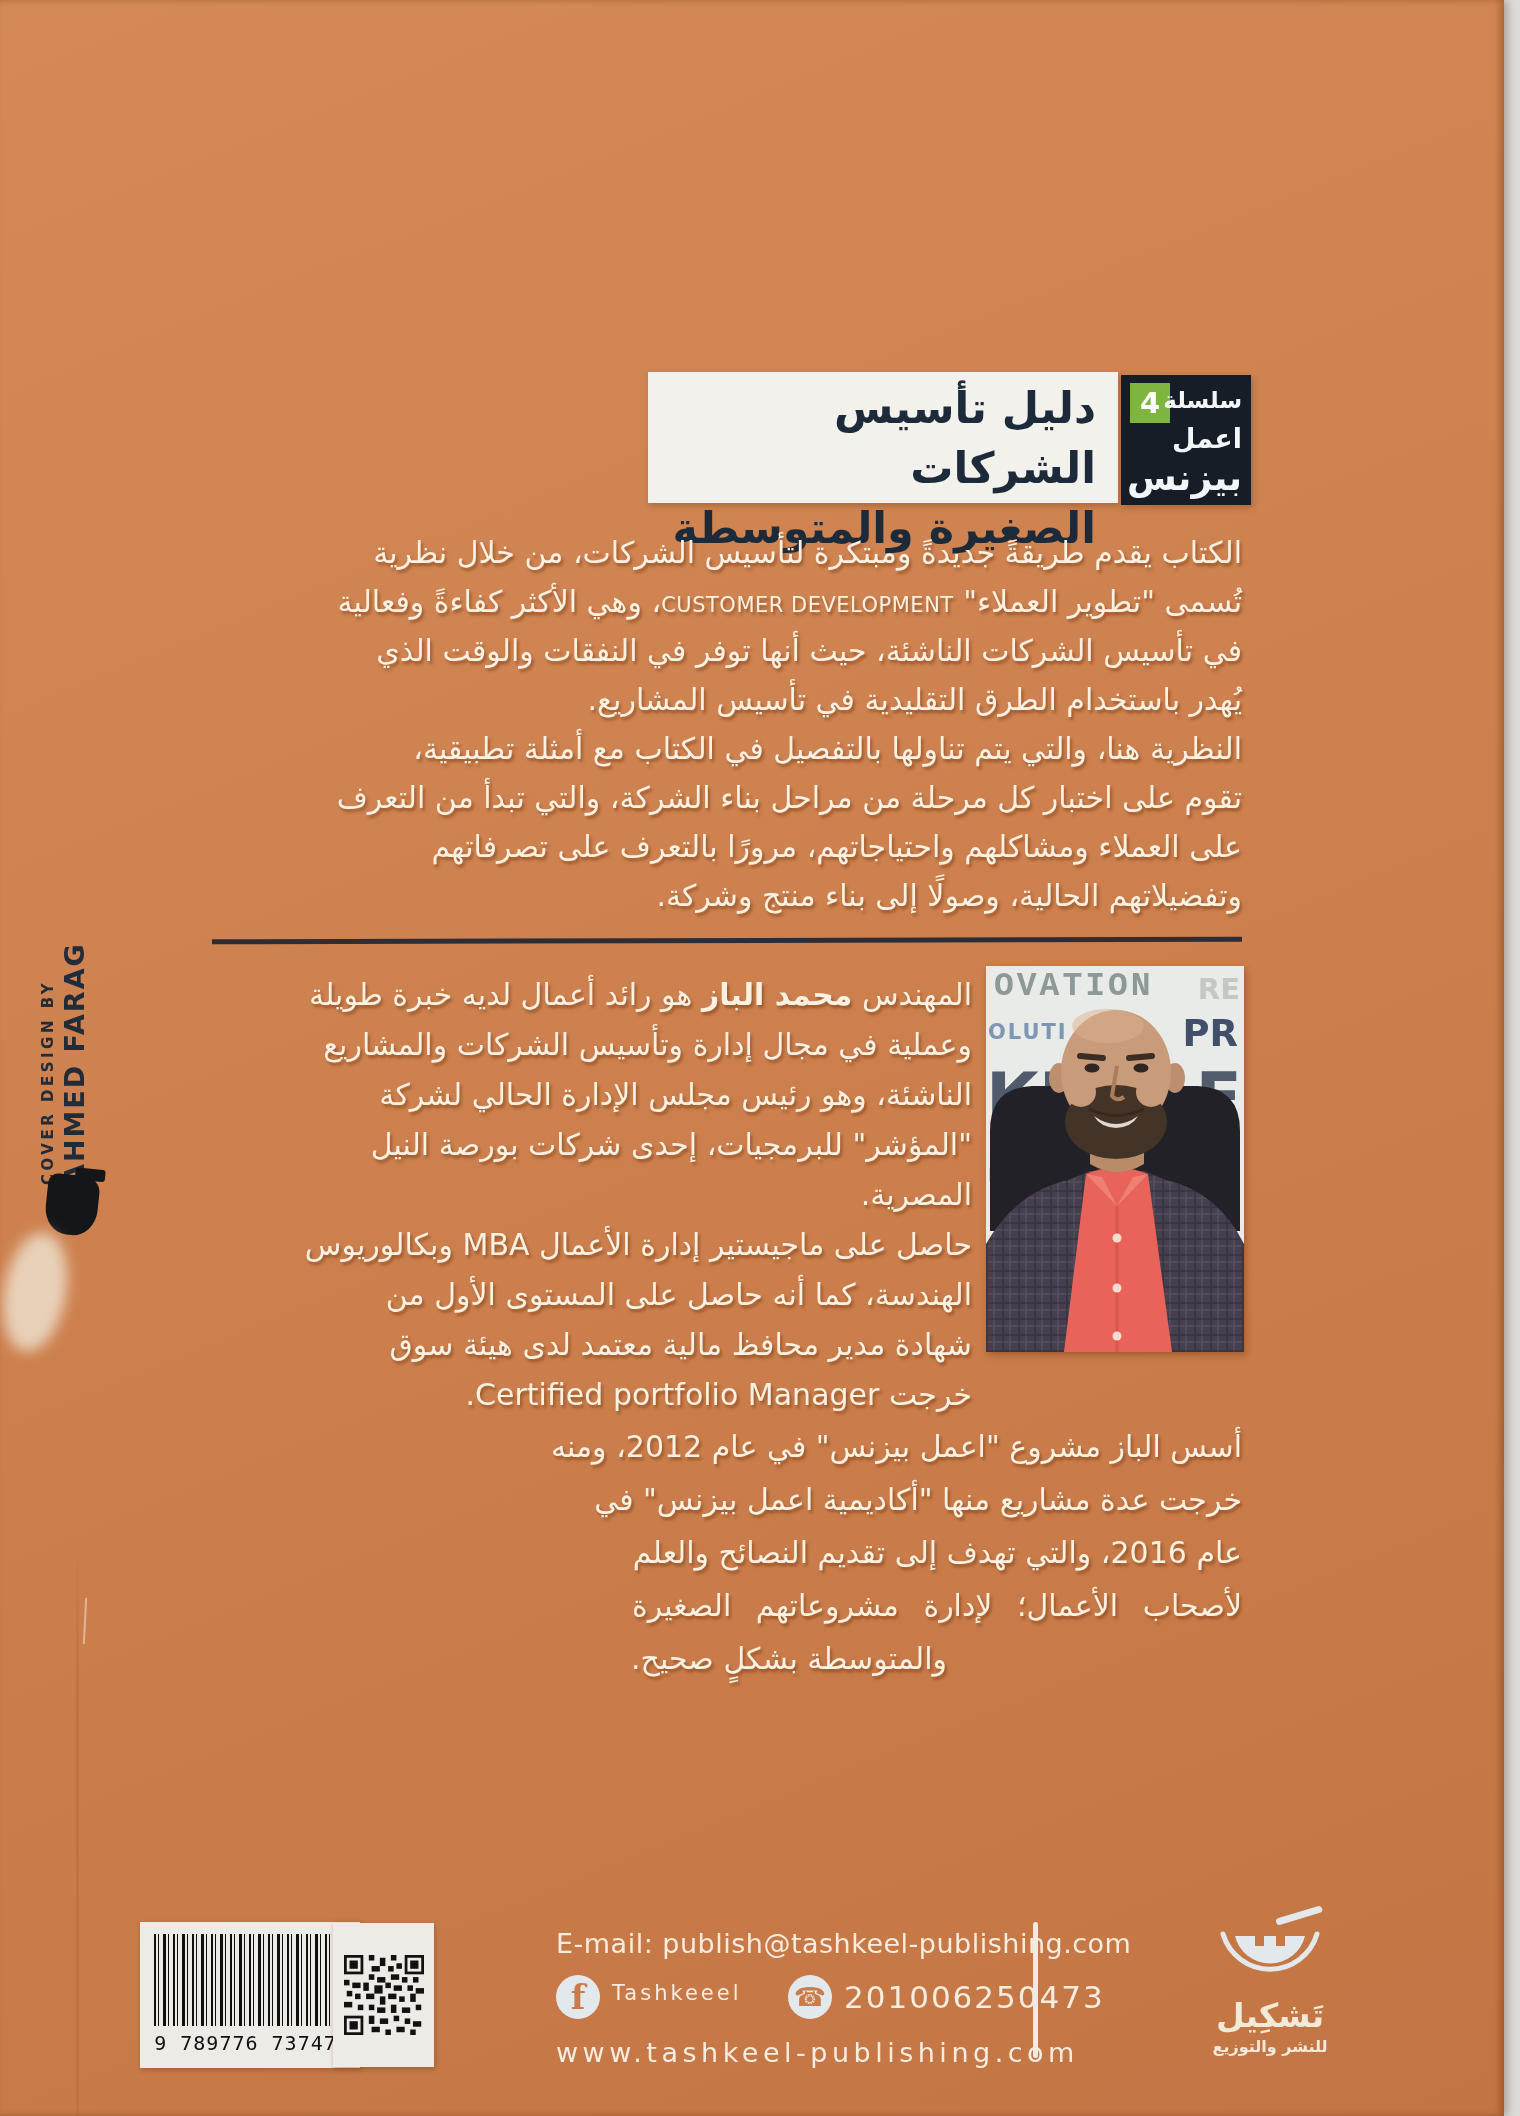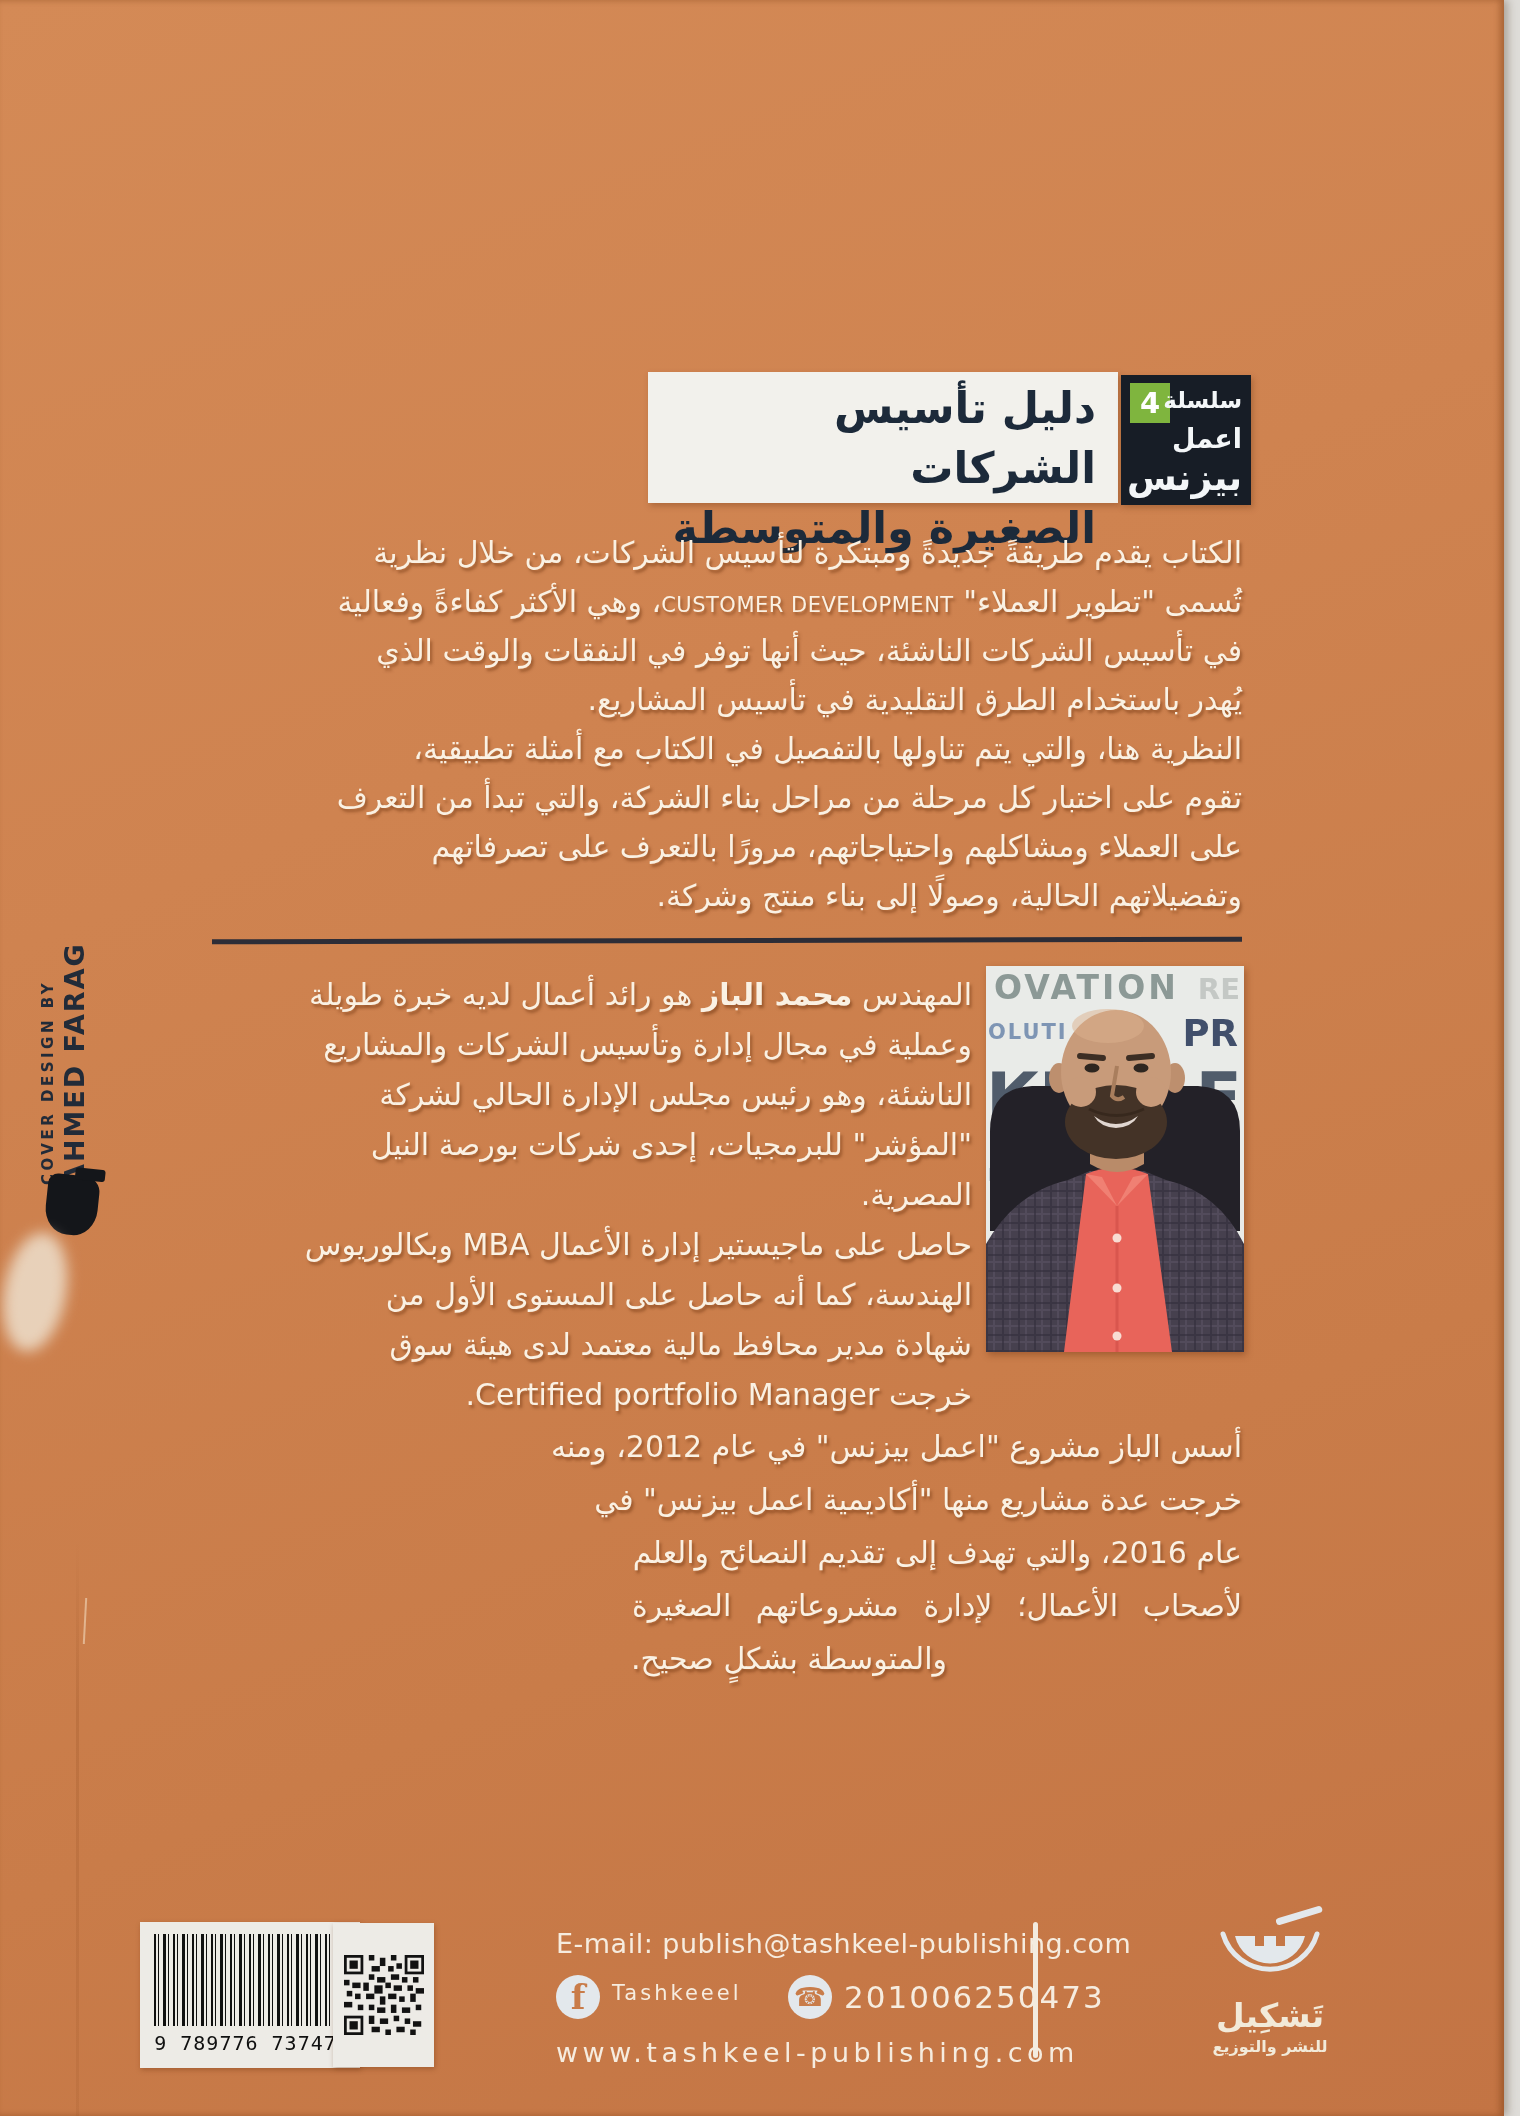--- a/index.html
+++ b/index.html
@@ -40,21 +40,21 @@
   .author-b { position:absolute; left:240px; top:1420px; width:1002px; font-size:30px; }
   .author-b .line { line-height:53px; height:53px; white-space:nowrap; }
   .bold-name { font-weight:bold; }
   .just { word-spacing:15px; }
   .last-line { margin-left:0; padding-left:0; margin-right:295px; }
 
   
   .photo { position:absolute; left:986px; top:966px; width:258px; height:386px; background:#e9ebe8;
     box-shadow:2px 3px 7px rgba(100,45,12,.4); overflow:hidden; }
   .pw { position:absolute; font-weight:bold; font-family:"DejaVu Sans", sans-serif; }
-  .pw0 { top:2px;  left:8px;  font-size:33px; letter-spacing:3px; color:#8c9996; }
+  .pw0 { top:2px;  left:8px;  font-size:33px; letter-spacing:3px; color:#8c9996;font-family:Liberation Mono, monospace; }
   .pw1 { top:6px;  right:4px; font-size:29px; color:#c4c8c5; }
   .pw2 { top:54px; left:2px;  font-size:21px; letter-spacing:2px; color:#7e95b4; }
   .pw3 { top:46px; right:6px; font-size:37px; color:#414f6b; }
   .pw4 { top:92px; left:0px;  font-size:68px; color:#505c6b; }
   .pw5 { top:92px; right:2px; font-size:68px; color:#505c6b; }
   .pw6 { top:198px;left:2px;  font-size:18px; color:#8d99a5; }
   .photo svg { position:absolute; left:0; top:0; }
 
   
   .credit { position:absolute; left:-60px; top:1014px; width:270px; height:72px;

